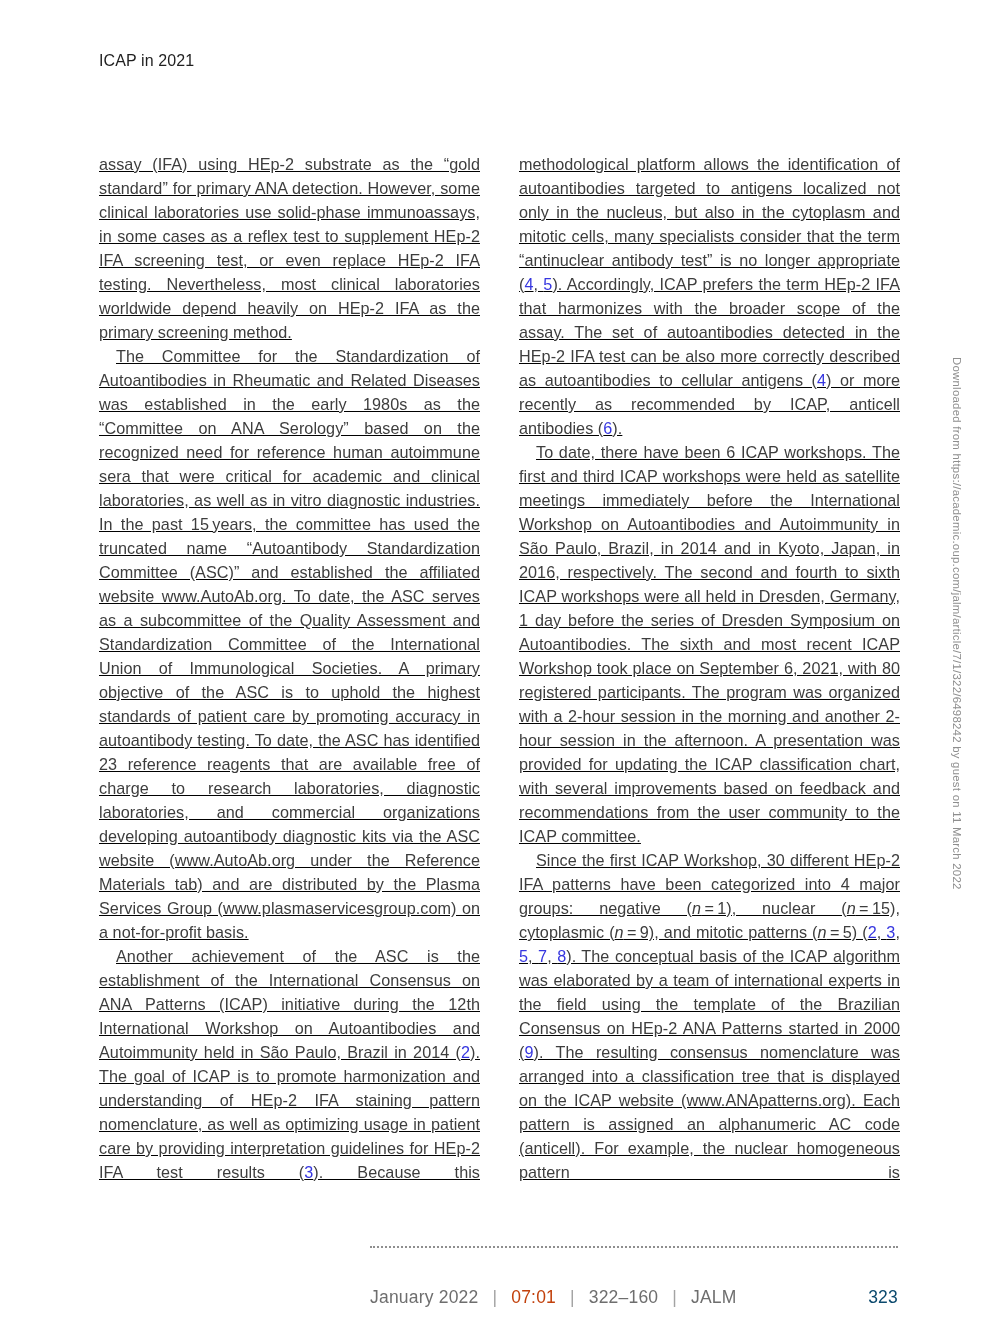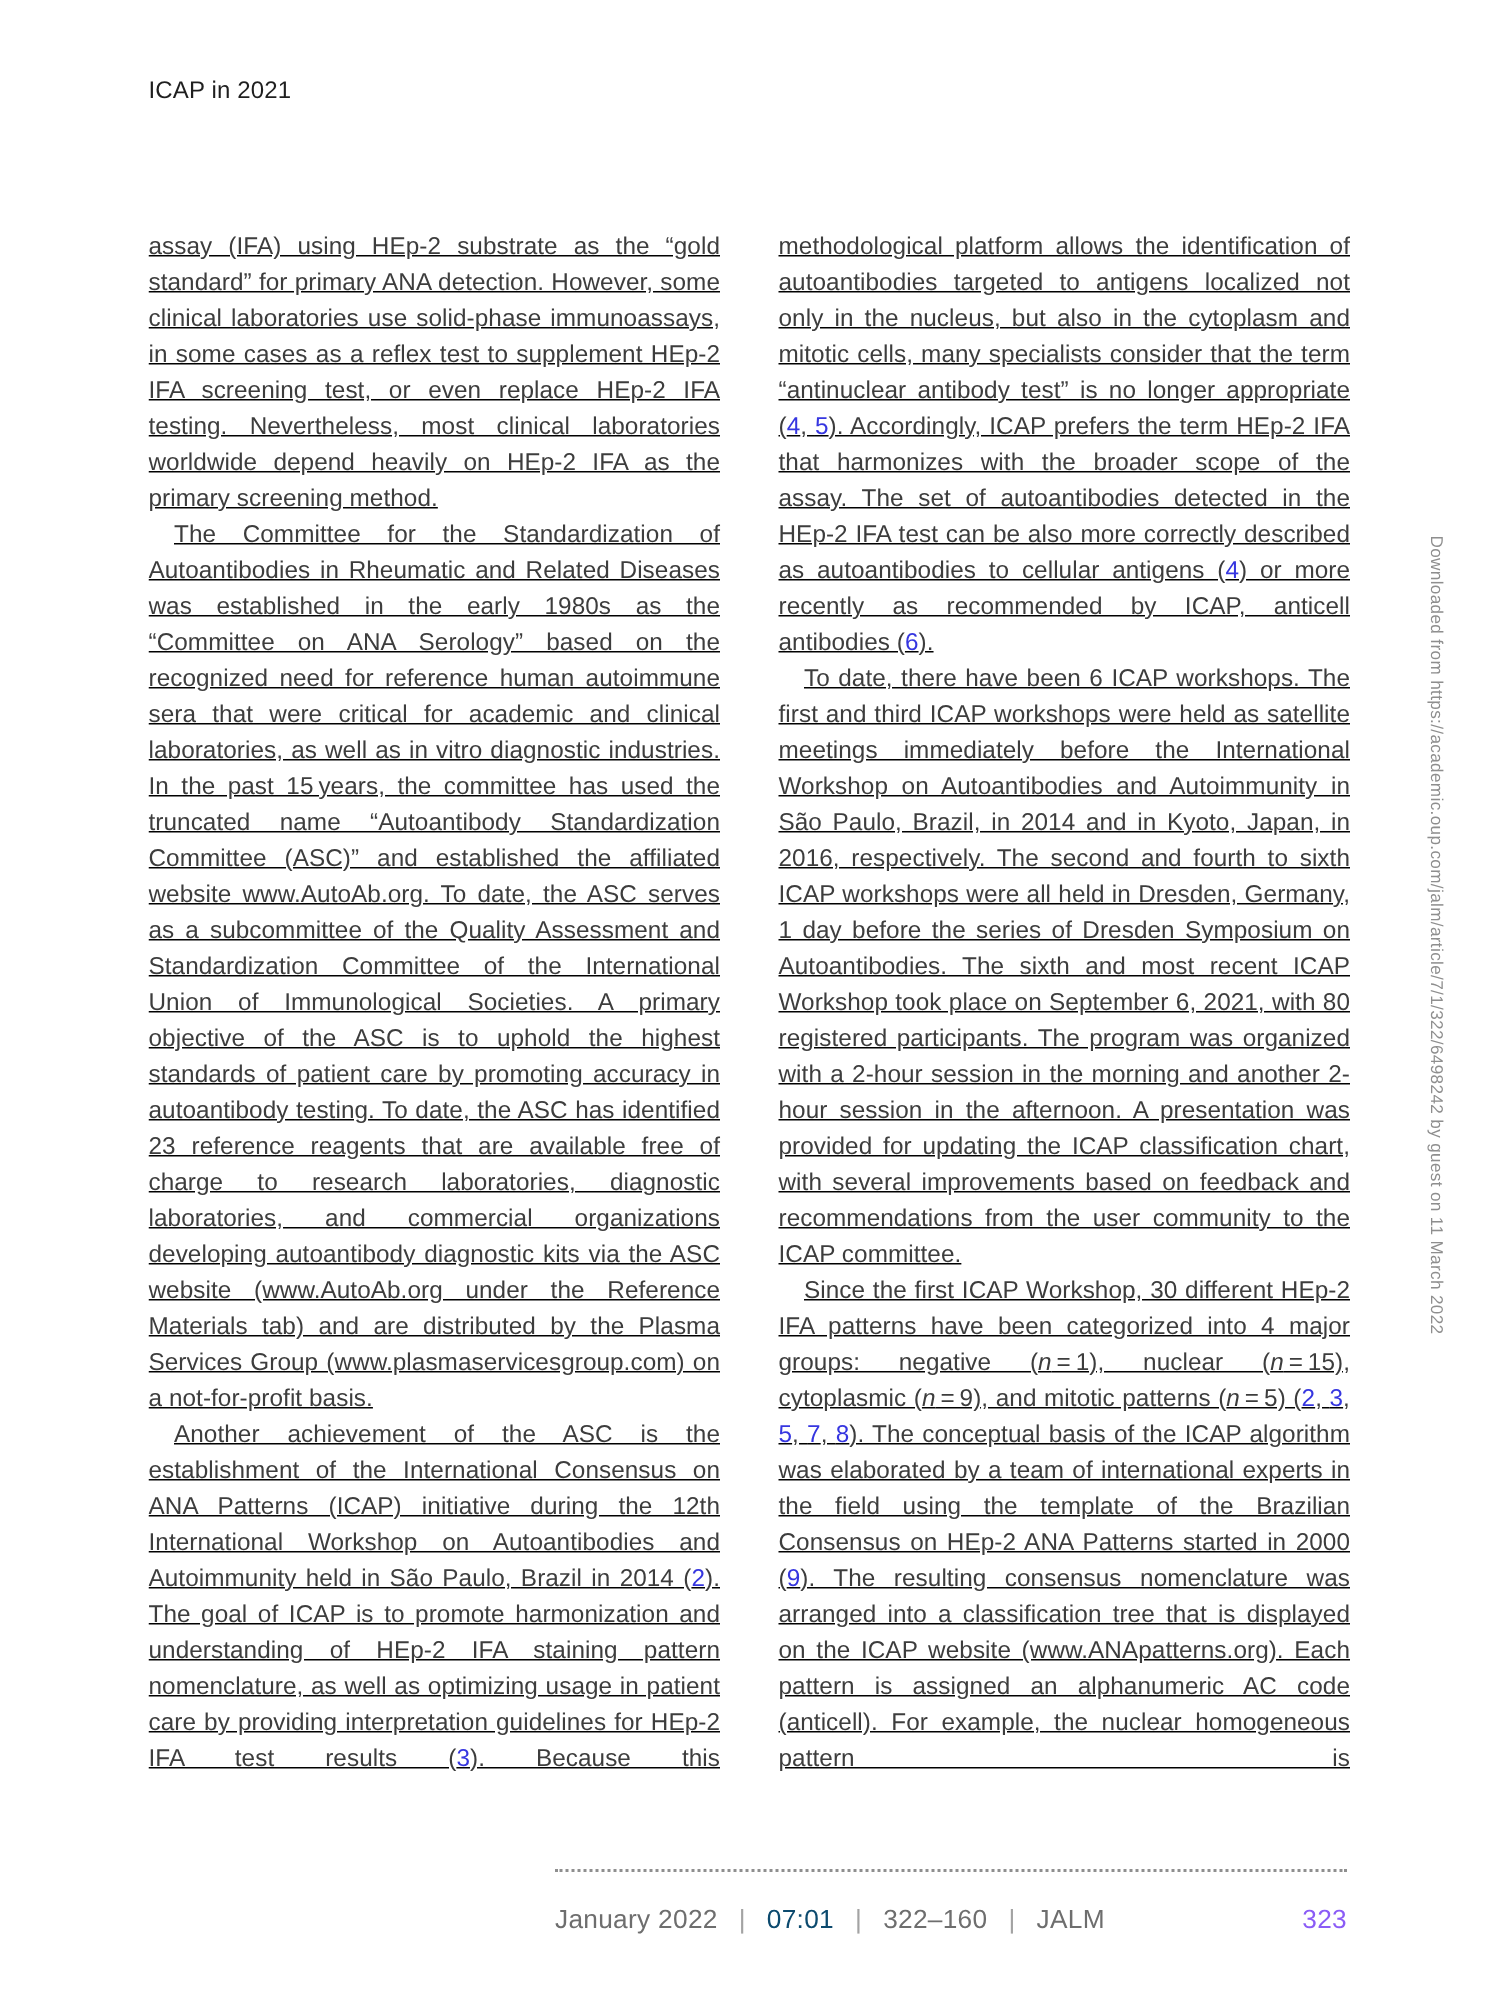--- a/index.html
+++ b/index.html
@@ -52,30 +52,30 @@
     white-space: nowrap;
   }
   .page-footer {
     position: absolute;
     left: 370px;
     top: 1246px;
     width: 528px;
   }
   .dotted-rule { border-top: 2px dotted #8f8f8f; height: 0; }
   .footer-row {
-    margin-top: 21px;
+    margin-top: 39px;
     display: flex;
     align-items: flex-start;
     font-size: 17.5px;
     color: #6e6e6e;
     letter-spacing: 0.2px;
   }
   .footer-sep { color: #a3a3a3; padding: 0 14px; font-weight: 300; }
-  .footer-time { color: #0c4a6e; }
-  .footer-pageno { margin-left: auto; color: #8b5cf6; }
+  .footer-time { color: #c2410c; }
+  .footer-pageno { margin-left: auto; color: #0c4a6e; }
 </style>
 </head>
 <body>
 
 <div class="page">
 
   <div class="page-header">
     <span class="running-title">ICAP in 2021</span>
   </div>
 

